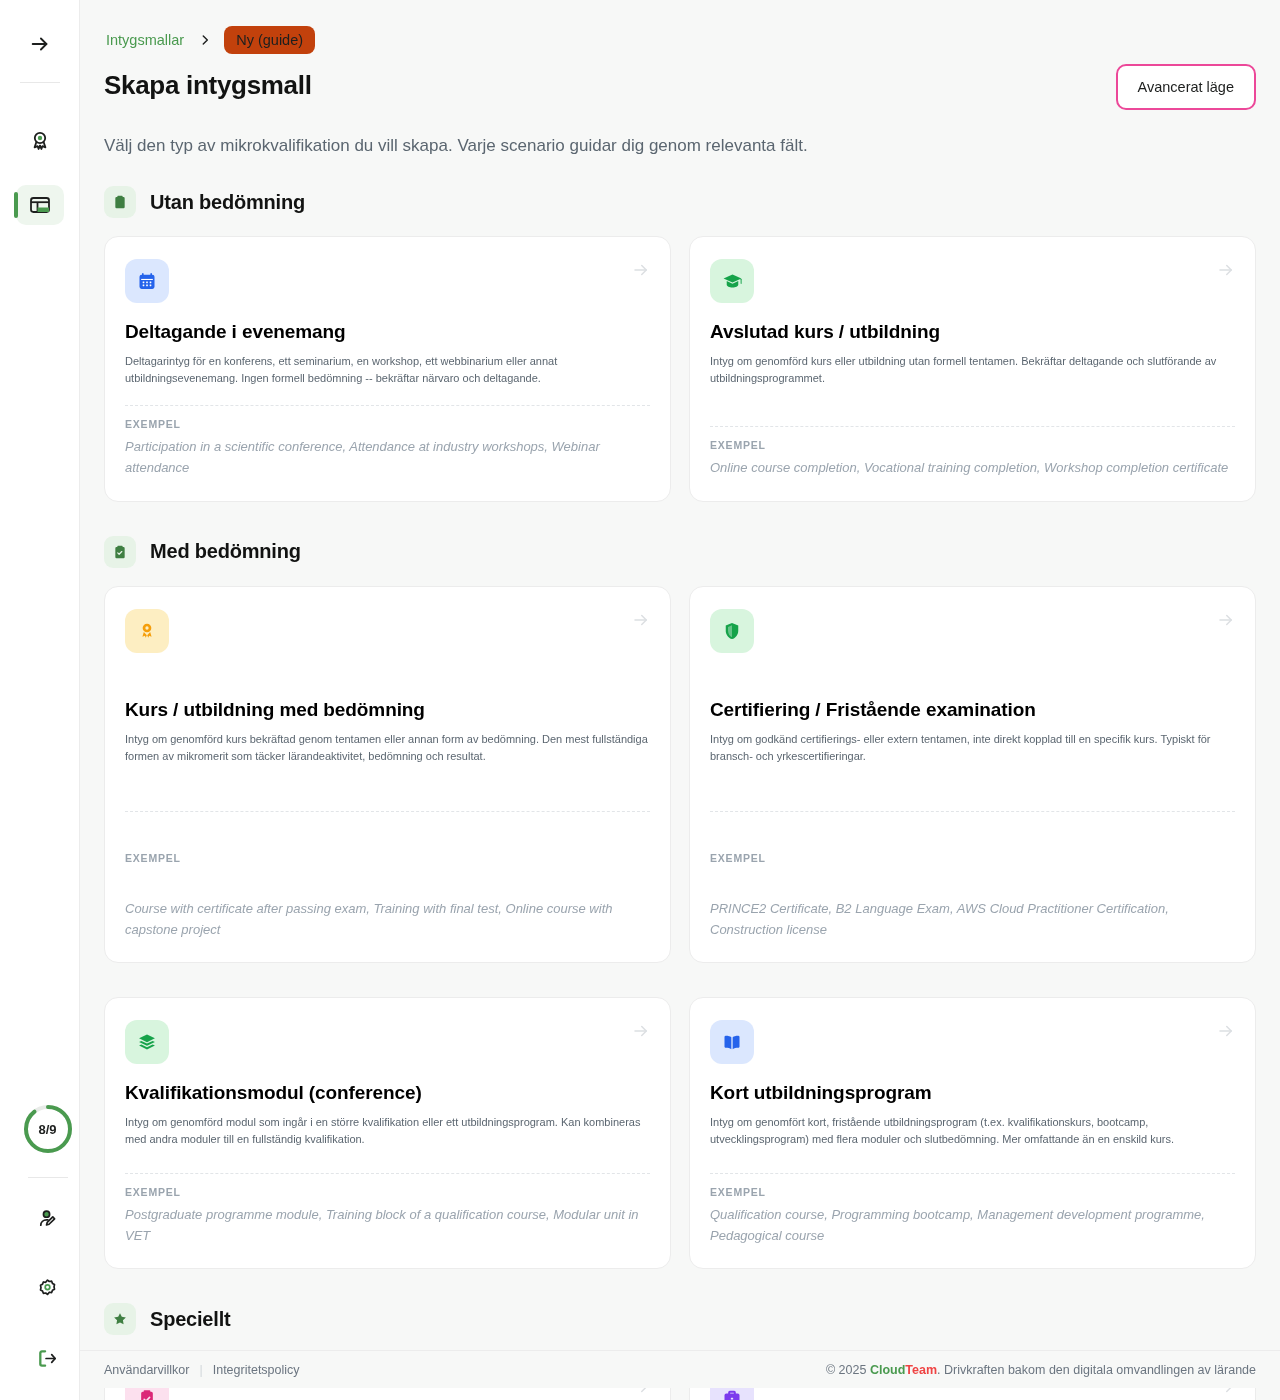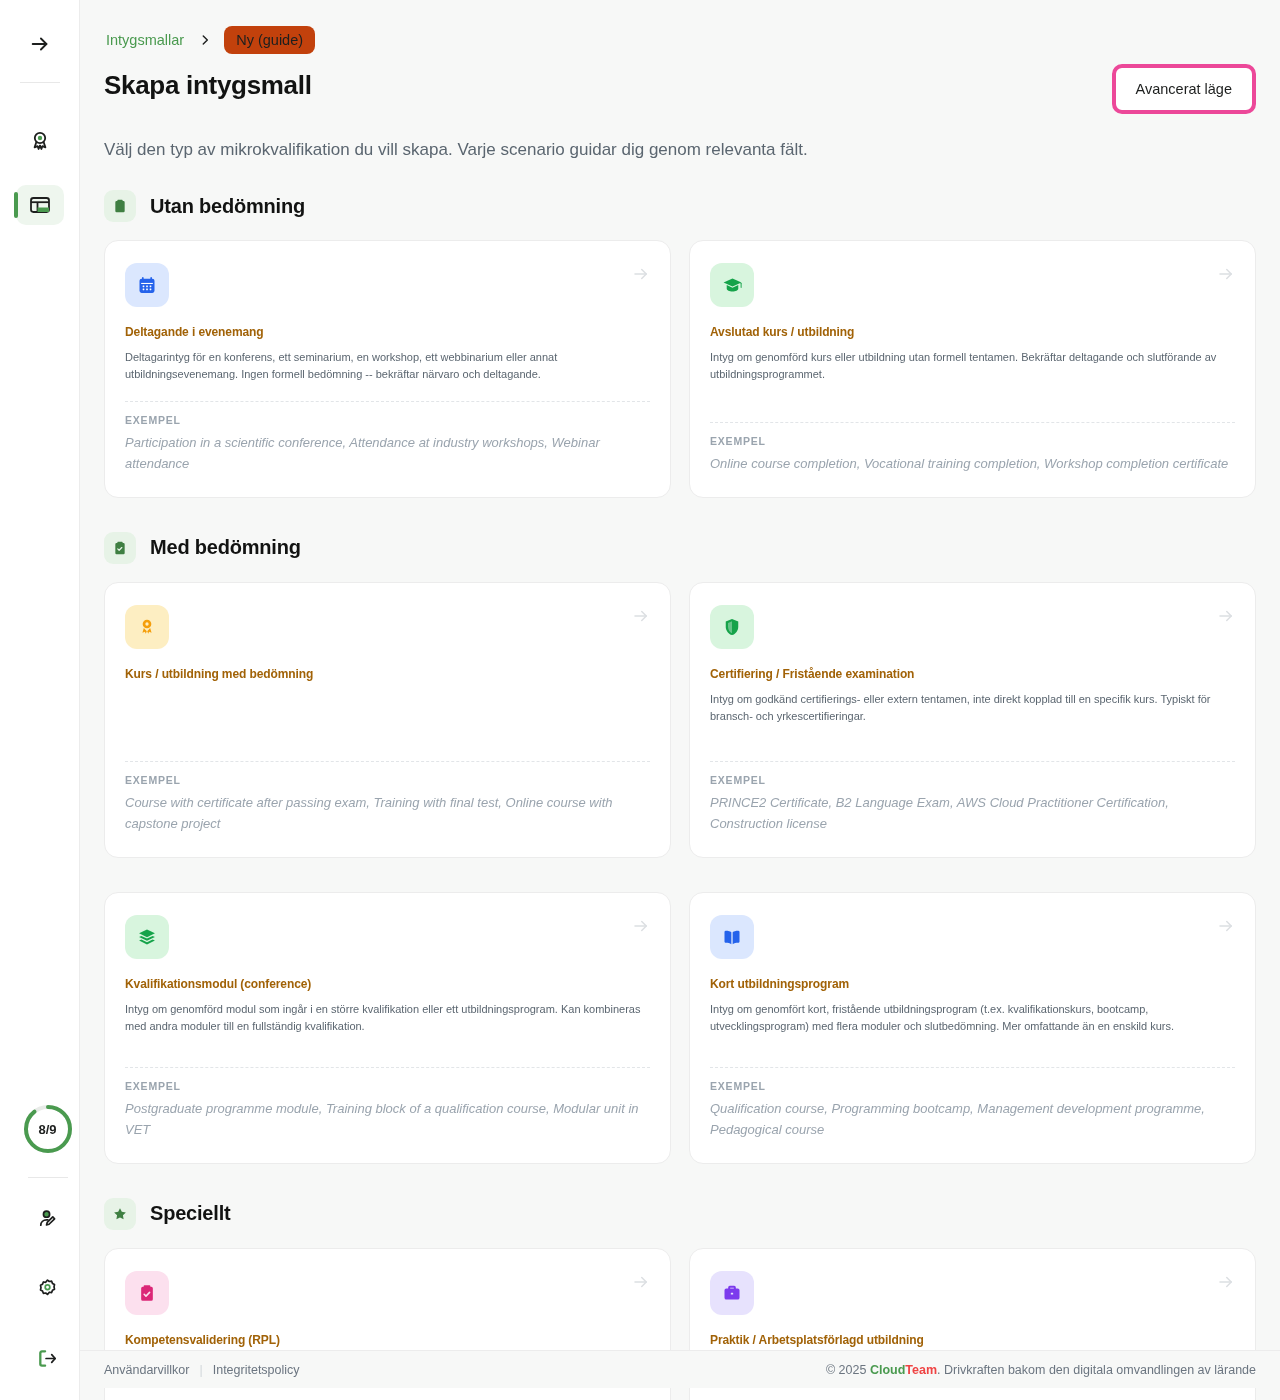--- a/index.html
+++ b/index.html
@@ -83,21 +83,21 @@
     padding: 6px 12px; font-size: 14.5px; color: #1d1f1e;
     font-weight: 500;
   }
 
   .title-row { display: flex; align-items: flex-start; justify-content: space-between; }
   .page-title {
     font-size: 26px; font-weight: 700; color: #121312; letter-spacing: -0.3px;
     margin-top: 6px;
   }
   .adv-btn {
-    background: #ffffff; border: 4px solid #ec4899; border-radius: 10px;
+    background: #ffffff; border: 2px solid #ec4899; border-radius: 10px;
     padding: 13px 20px; font-size: 14.5px; color: #1d1f1e; font-weight: 500;
     cursor: pointer; margin-top: 0px;
   }
   .subtitle {
     font-size: 17px; color: #5b6670; margin-top: 26px; margin-bottom: 30px;
   }
 
   .section-head {
     display: flex; align-items: center; gap: 14px; margin-bottom: 18px;
   }
@@ -123,41 +123,41 @@
   .card-arrow {
     position: absolute; right: 20px; top: 24px;
     color: #dcdfe2;
   }
   .card-icon {
     width: 44px; height: 44px; border-radius: 12px;
     display: flex; align-items: center; justify-content: center;
     margin-bottom: 18px;
   }
   .card-title {
-    font-size: 12px; font-weight: 700; color: #a16207; margin-bottom: 10px;
+    font-size: 19px; font-weight: 700; color: #000000; margin-bottom: 10px;
     letter-spacing: -0.1px;
   }
   .card-desc {
     font-size: 11px; line-height: 1.55; color: #5b6670;
   }
   .card-sep {
     border-top: 1px dashed #e2e5e8; margin: 18px 0 12px;
   }
   .card-exlabel {
     font-size: 10.5px; font-weight: 700; letter-spacing: 0.8px;
     color: #9aa4ae; margin-bottom: 7px;
   }
   .card-ex {
     font-size: 13px; font-style: italic; color: #9aa4ae; line-height: 1.6;
   }
   .card-body { flex: 1; }
 
   
   .row-a .card { min-height: 255px; }
-  .row-b .card { min-height: 276px; }
+  .row-b .card { min-height: 276px; gap: 28px; }
   .row-c .card { min-height: 272px; }
   .row-d .card { min-height: 200px; }
 
   
   .footer {
     position: absolute; left: 0; right: 0; bottom: 12px;
     height: 38px; background: #f7f8f7;
     border-top: 1px solid #ececec;
     display: flex; align-items: center; justify-content: space-between;
     padding: 0 24px;
@@ -343,20 +343,21 @@
         <div class="card-icon" style="background:#fdeec2">
           <svg width="20" height="20" viewBox="0 0 24 24" fill="#f59e0b">
             <circle cx="12" cy="8.4" r="5.2"></circle>
             <circle cx="12" cy="8.4" r="2" fill="#fdeec2"></circle>
             <path d="M8.2 13.2 6.5 19l3-1.4 1 2.6 1.3-3.2z"></path>
             <path d="M15.8 13.2 17.5 19l-3-1.4-1 2.6-1.3-3.2z"></path>
           </svg>
         </div>
         <div class="card-body">
           <div class="card-title">Kurs / utbildning med bedömning</div>
+          <div class="card-desc">Intyg om genomförd kurs bekräftad genom tentamen eller annan form av bedömning. Den mest fullständiga formen av mikromerit som täcker lärandeaktivitet, bedömning och resultat.</div>
         </div>
         <div class="card-sep"></div>
         <div class="card-exlabel">EXEMPEL</div>
         <div class="card-ex">Course with certificate after passing exam, Training with final test, Online course with capstone project</div>
       </div>
 
       <div class="card">
         <span class="card-arrow">
           <svg width="18" height="18" viewBox="0 0 24 24" fill="none" stroke="currentColor" stroke-width="2" stroke-linecap="round" stroke-linejoin="round">
               <line x1="4" y1="12" x2="19" y2="12"></line>

